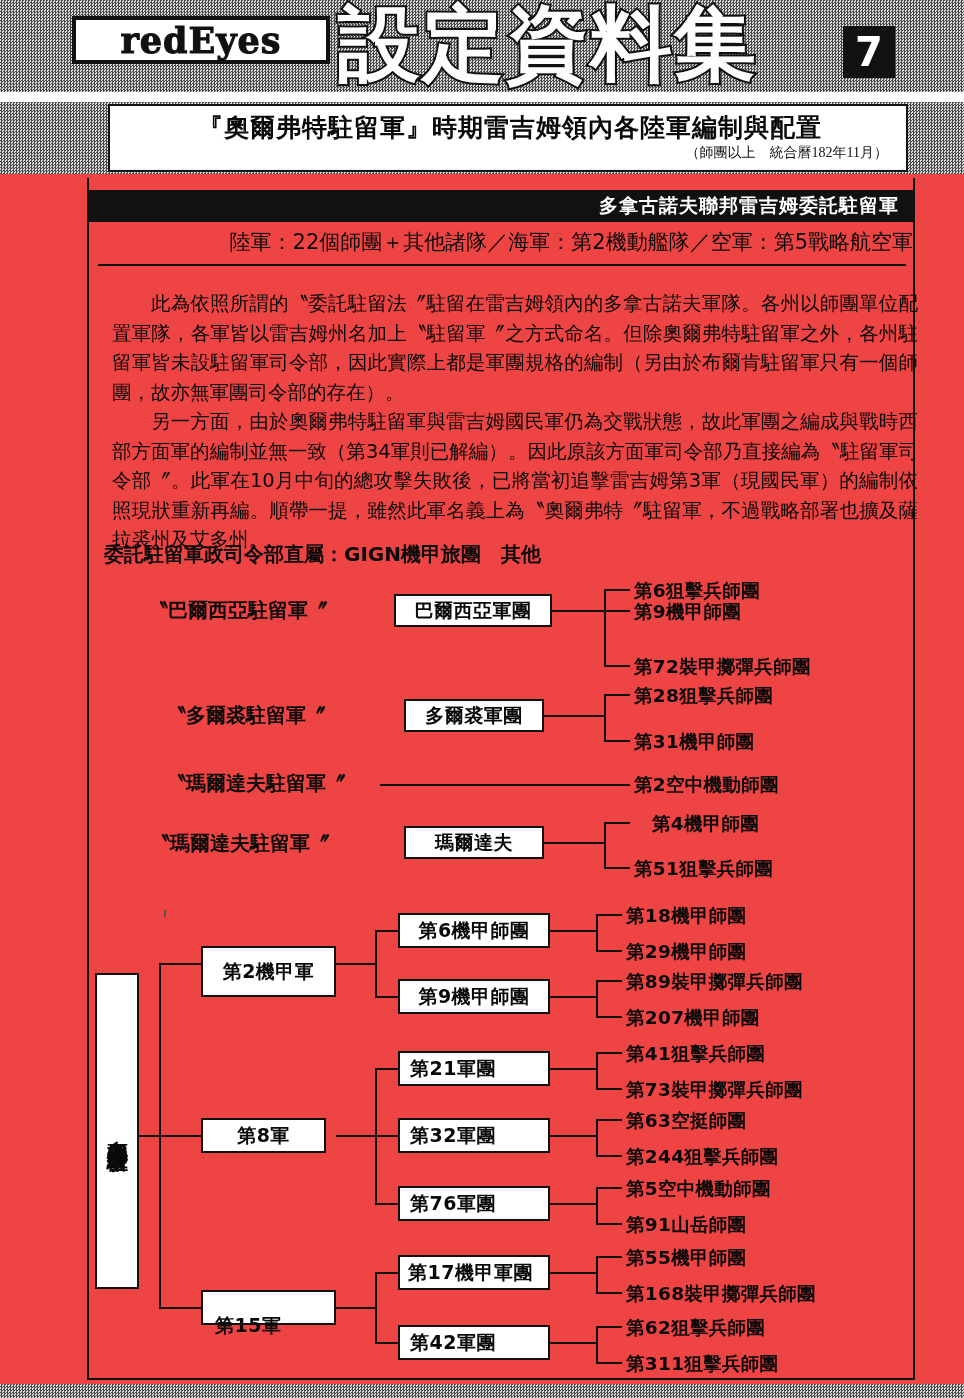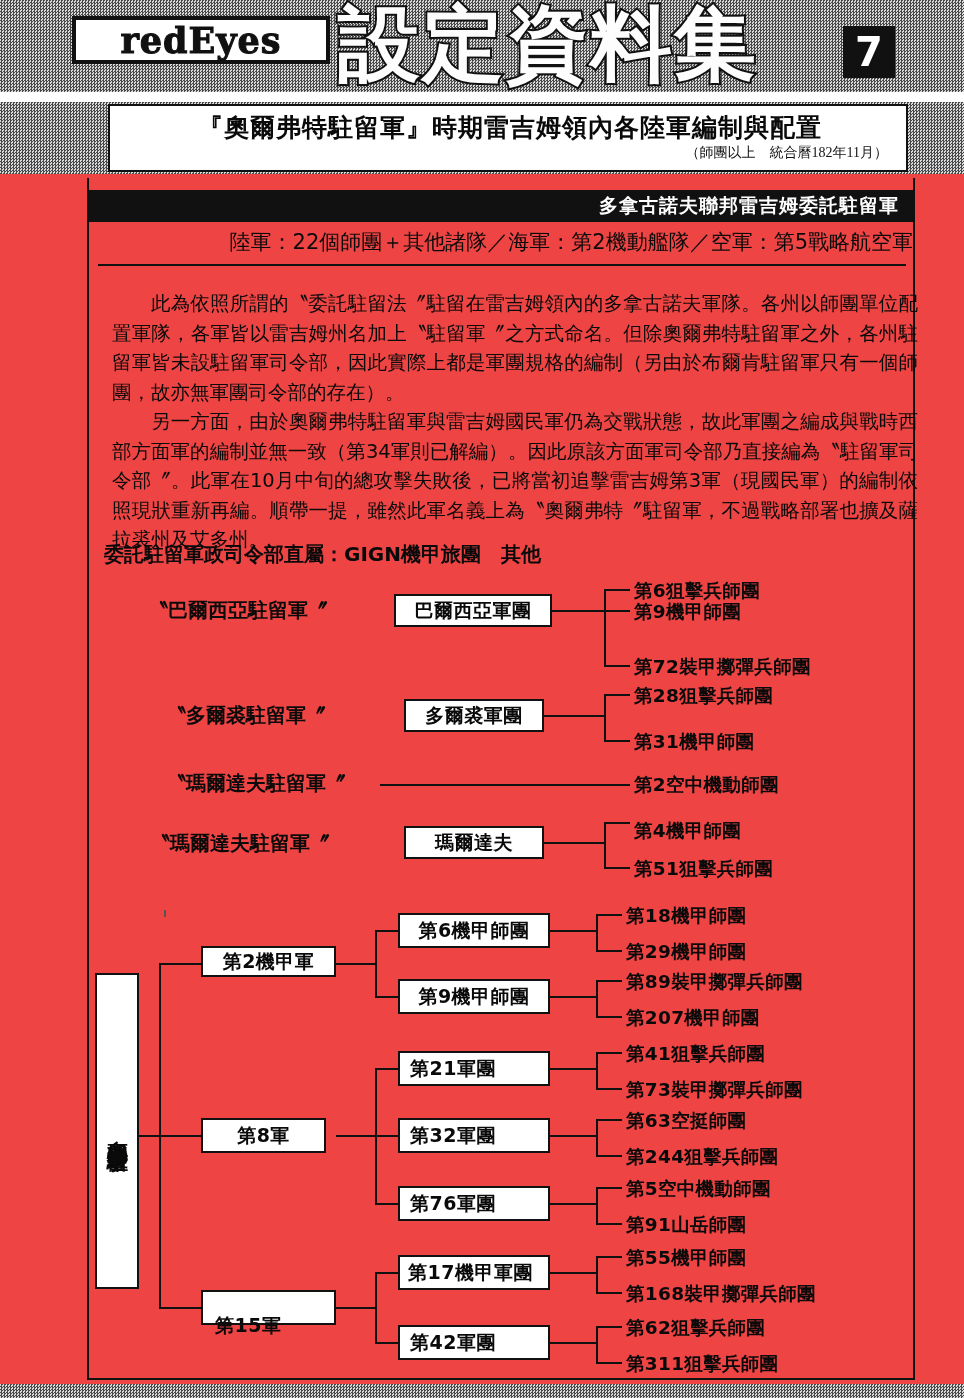--- a/index.html
+++ b/index.html
@@ -349,37 +349,37 @@
 
   <div class="label-plain" style="left:150px; top:830px;">〝瑪爾達夫駐留軍〞</div>
 
   <div class="node-box" style="left:404px; top:826px; width:140px; height:33px;">瑪爾達夫</div>
 
   <div class="hline" style="left:544px; top:842px; width:61px;"></div>
   <div class="vline" style="left:604px; top:822px; height:47px;"></div>
   <div class="hline" style="left:604px; top:822px; width:26px;"></div>
   <div class="hline" style="left:604px; top:867px; width:26px;"></div>
 
-  <div class="leaf-label" style="left:634px; top:811px;margin-top:7px;">第4機甲師團</div>
+  <div class="leaf-label" style="left:652px; top:811px;">第4機甲師團</div>
   <div class="leaf-label" style="left:634px; top:856px;">第51狙擊兵師團</div>
 
   <div class="speck" style="left:164px; top:910px;"></div>
 
   <div class="vbox" style="left:95px; top:973px; width:44px; height:316px;">
     <span class="vbox-text">奧爾弗特駐留軍</span>
   </div>
 
   <div class="hline" style="left:139px; top:1135px; width:22px;"></div>
   <div class="vline" style="left:159px; top:963px; height:346px;"></div>
 
   <div class="hline" style="left:159px; top:963px; width:43px;"></div>
   <div class="hline" style="left:159px; top:1135px; width:43px;"></div>
   <div class="hline" style="left:159px; top:1307px; width:43px;"></div>
 
-  <div class="node-box" style="left:201px; top:946px; width:135px; height:31px;">第2機甲軍</div>
+  <div class="node-box" style="left:201px; top:946px; width:135px; height:51px;">第2機甲軍</div>
 
   <div class="hline" style="left:336px; top:963px; width:40px;"></div>
   <div class="vline" style="left:375px; top:930px; height:68px;"></div>
   <div class="hline" style="left:375px; top:930px; width:24px;"></div>
   <div class="hline" style="left:375px; top:996px; width:24px;"></div>
 
   <div class="node-box" style="left:398px; top:913px; width:152px; height:35px;">第6機甲師團</div>
   <div class="hline" style="left:550px; top:930px; width:47px;"></div>
   <div class="vline" style="left:596px; top:914px; height:38px;"></div>
   <div class="hline" style="left:596px; top:914px; width:26px;"></div>

